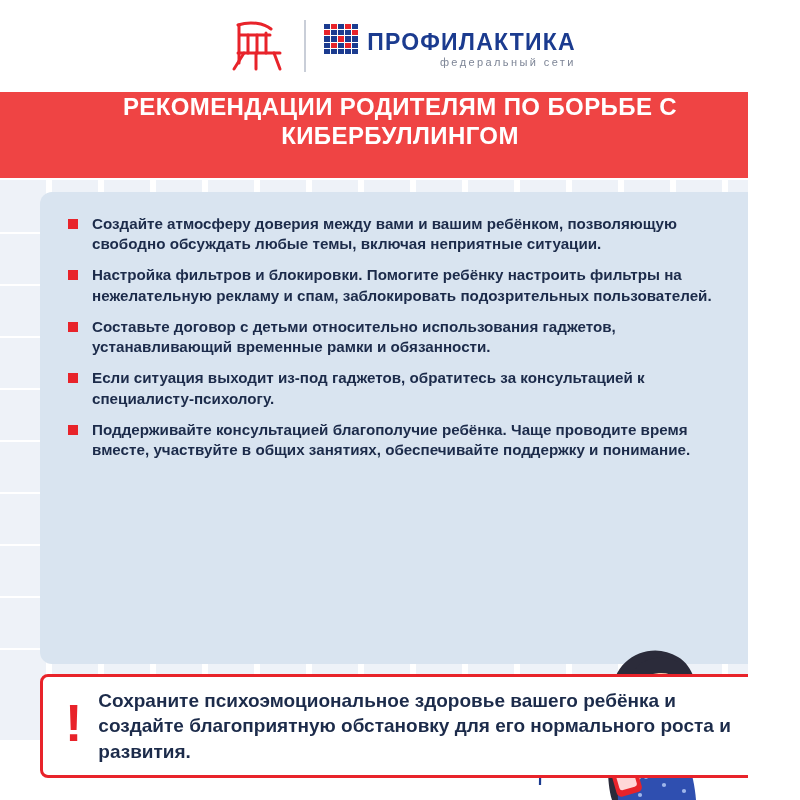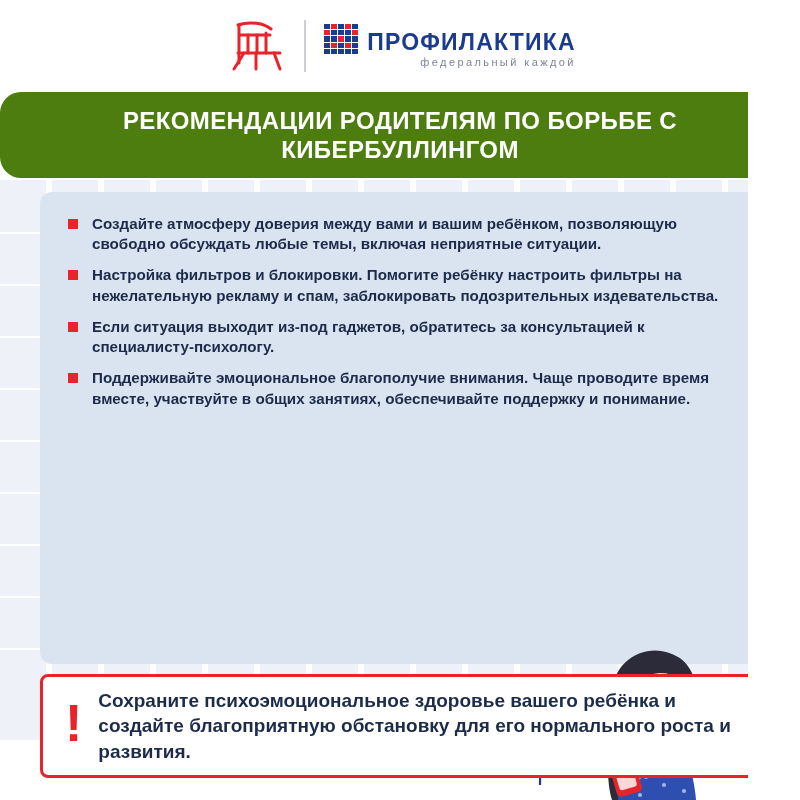--- a/index.html
+++ b/index.html
@@ -103,26 +103,24 @@
     align-self: flex-end;
     margin-left: 44px;
   }
 
   
   .title-band {
     position: absolute;
     left: 0; top: 92px;
     width: 800px;
     height: 86px;
-    background: #4d7c0f;
-    display: flex;
-    align-items: center;
+    background: #ef4444;
+    display: flex;
     justify-content: center;
     z-index: 3;
-    border-radius: 21px;
   }
   .title-text {
     color: #ffffff;
     font-size: 24px;
     font-weight: bold;
     line-height: 1.22;
     text-align: center;
     letter-spacing: 0.4px;
     padding: 0 40px;
   }
@@ -281,49 +279,50 @@
               <i style="background:#e8232a"></i>
               <i style="background:#1b3b8f"></i>
             <i style="background:#1b3b8f"></i>
               <i style="background:#1b3b8f"></i>
               <i style="background:#1b3b8f"></i>
               <i style="background:#1b3b8f"></i>
               <i style="background:#1b3b8f"></i>
           </div>
           <div class="brand-name">ПРОФИЛАКТИКА</div>
         </div>
-        <div class="brand-sub">федеральный каждой</div>
+        <div class="brand-sub">федеральный сети</div>
       </div>
     </div>
   </div>
 
   <div class="title-band">
     <div class="title-text">РЕКОМЕНДАЦИИ РОДИТЕЛЯМ ПО БОРЬБЕ С КИБЕРБУЛЛИНГОМ</div>
   </div>
 
   <div class="content-card">
     <ul class="tips">
       <li>
         <span class="marker"></span>
         <span>Создайте атмосферу доверия между вами и вашим ребёнком, позволяющую свободно обсуждать любые темы, включая неприятные ситуации.</span>
       </li>
       <li>
         <span class="marker"></span>
-        <span>Настройка фильтров и блокировки. Помогите ребёнку настроить фильтры на нежелательную рекламу и спам, заблокировать подозрительных издевательства.</span>
-      </li>
-      <li>
-        <span class="marker"></span>
+        <span>Настройка фильтров и блокировки. Помогите ребёнку настроить фильтры на нежелательную рекламу и спам, заблокировать подозрительных пользователей.</span>
+      </li>
+      <li>
+        <span class="marker"></span>
+        <span>Составьте договор с детьми относительно использования гаджетов, устанавливающий временные рамки и обязанности.</span>
       </li>
       <li>
         <span class="marker"></span>
         <span>Если ситуация выходит из-под гаджетов, обратитесь за консультацией к специалисту-психологу.</span>
       </li>
       <li>
         <span class="marker"></span>
-        <span>Поддерживайте эмоциональное благополучие внимания. Чаще проводите время вместе, участвуйте в общих занятиях, обеспечивайте поддержку и понимание.</span>
+        <span>Поддерживайте консультацией благополучие ребёнка. Чаще проводите время вместе, участвуйте в общих занятиях, обеспечивайте поддержку и понимание.</span>
       </li>
     </ul>
   </div>
 
   <div class="illustration">
     <svg width="230" height="185" viewBox="0 0 230 185" xmlns="http://www.w3.org/2000/svg">
 
       <g stroke="#1b3b8f" stroke-width="2.2" fill="none">
         <path d="M40 170 C40 130, 44 110, 56 92"></path>
       </g>

